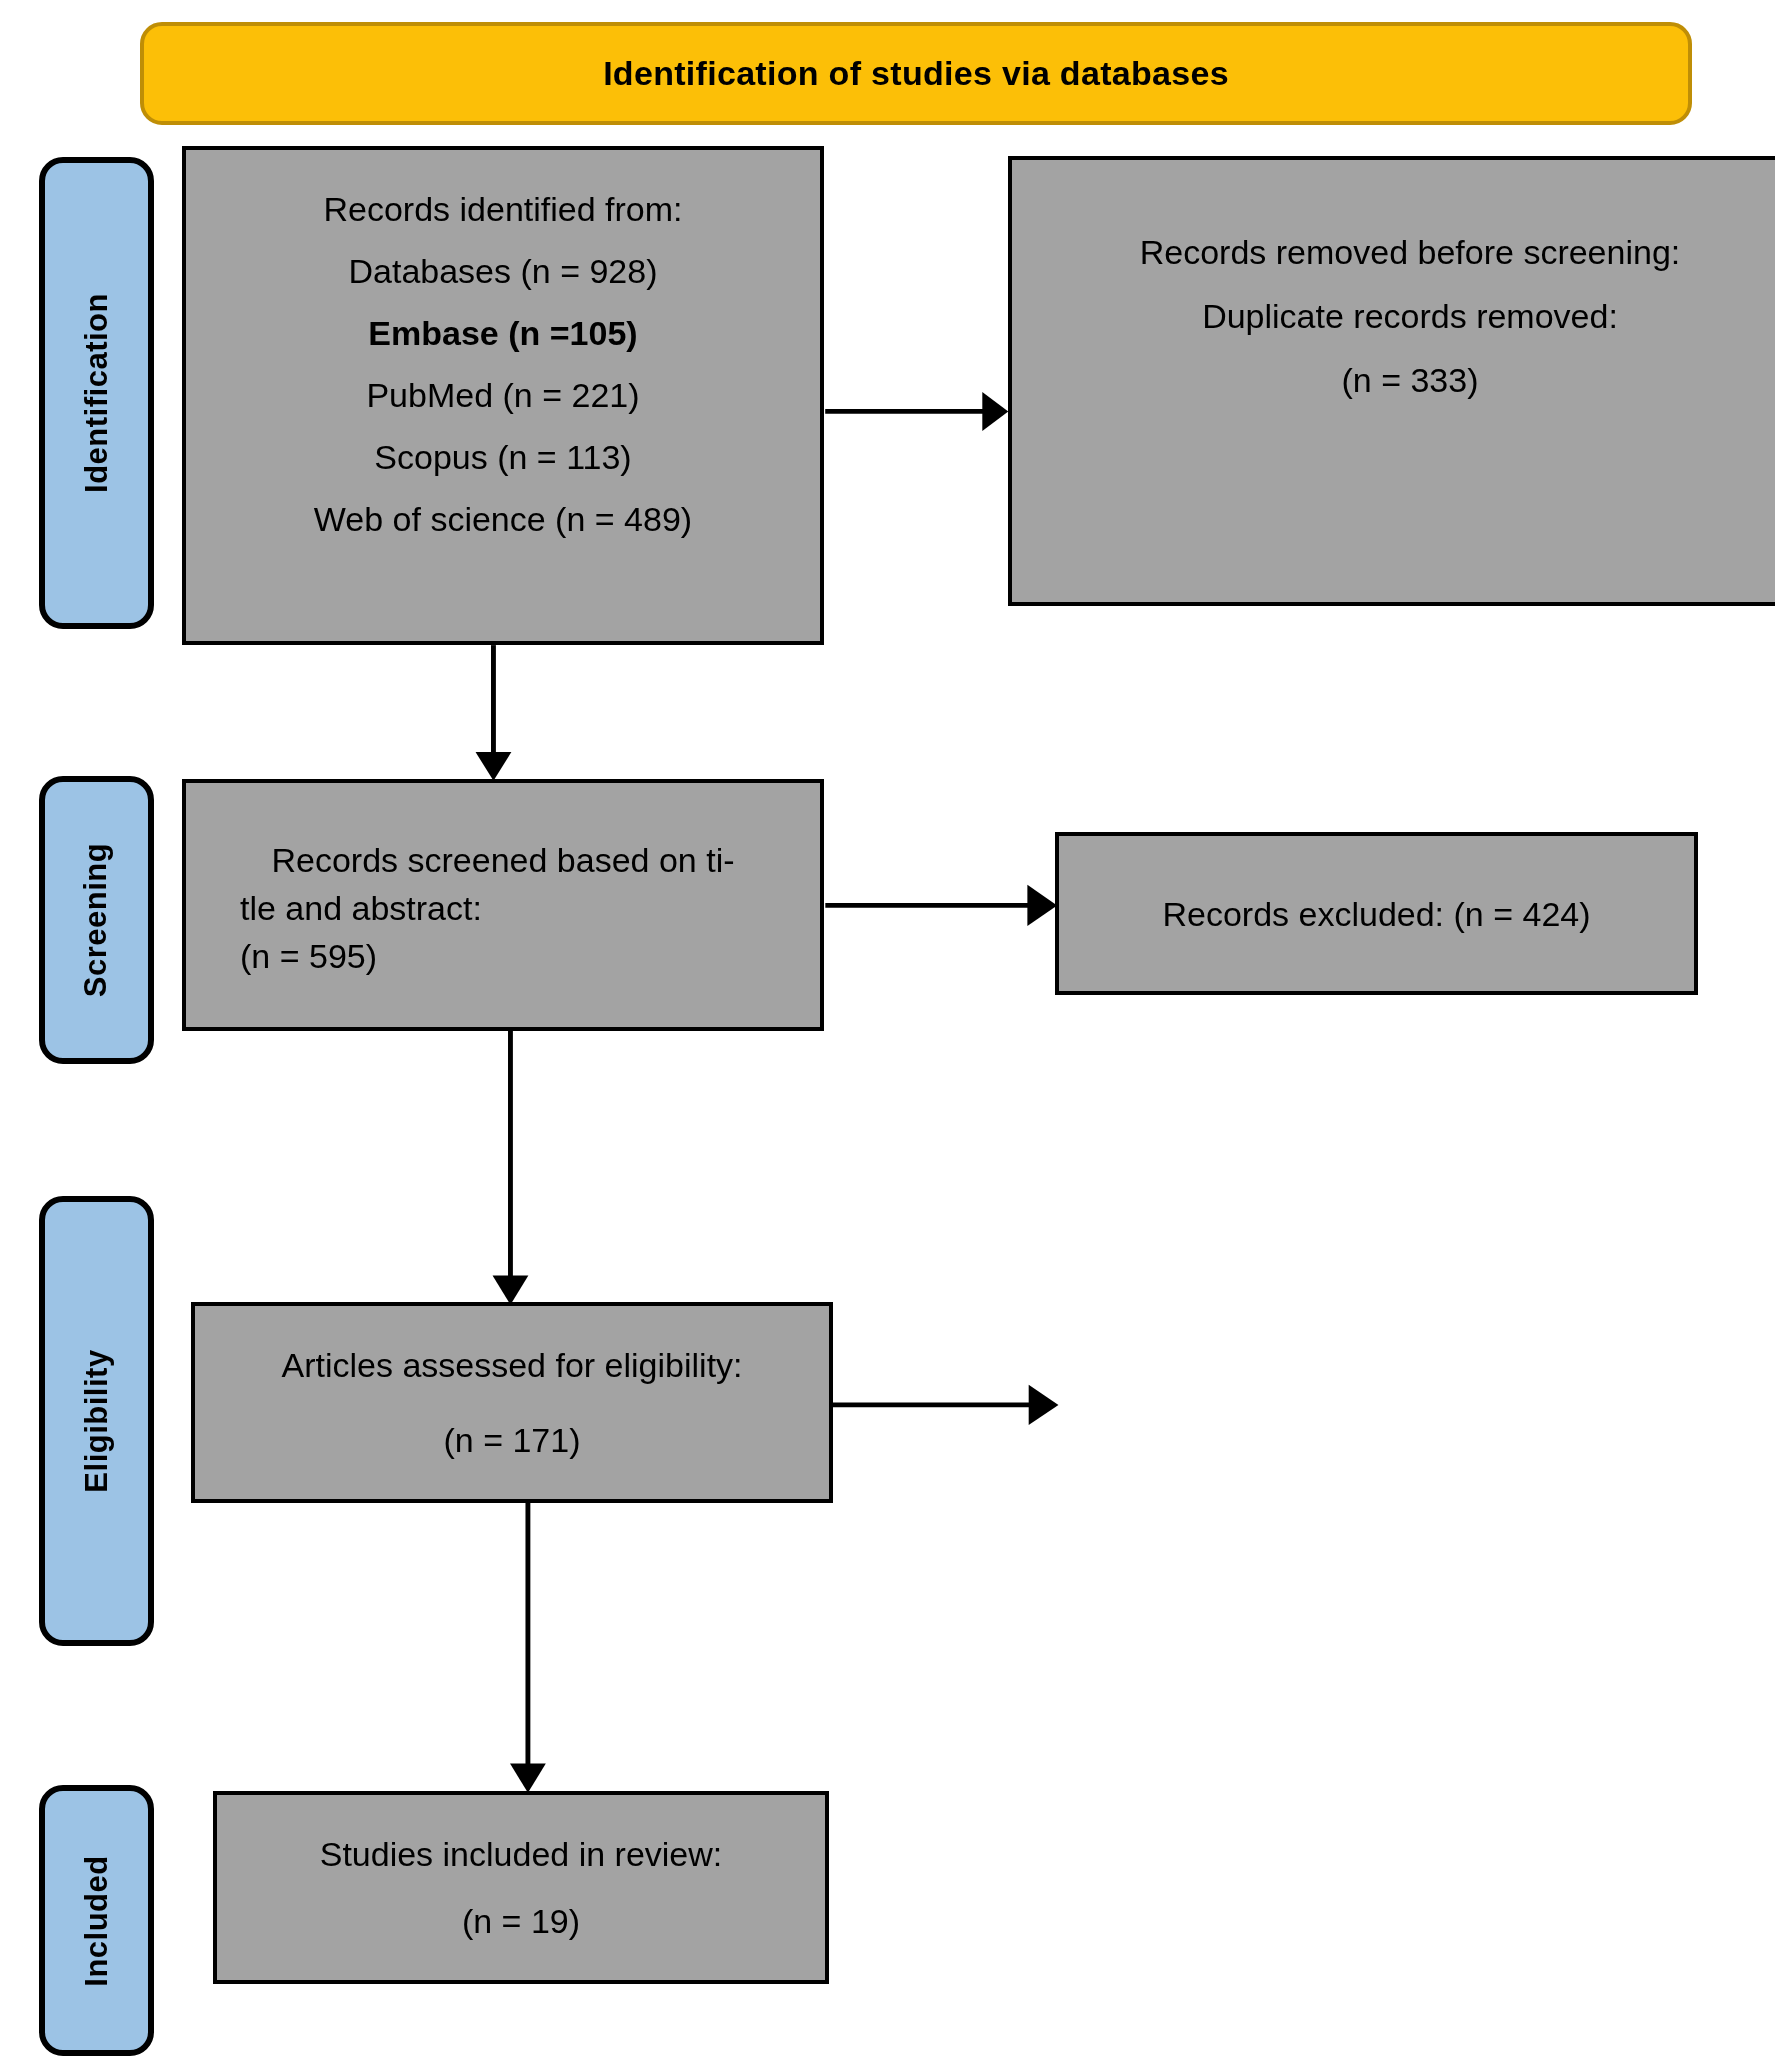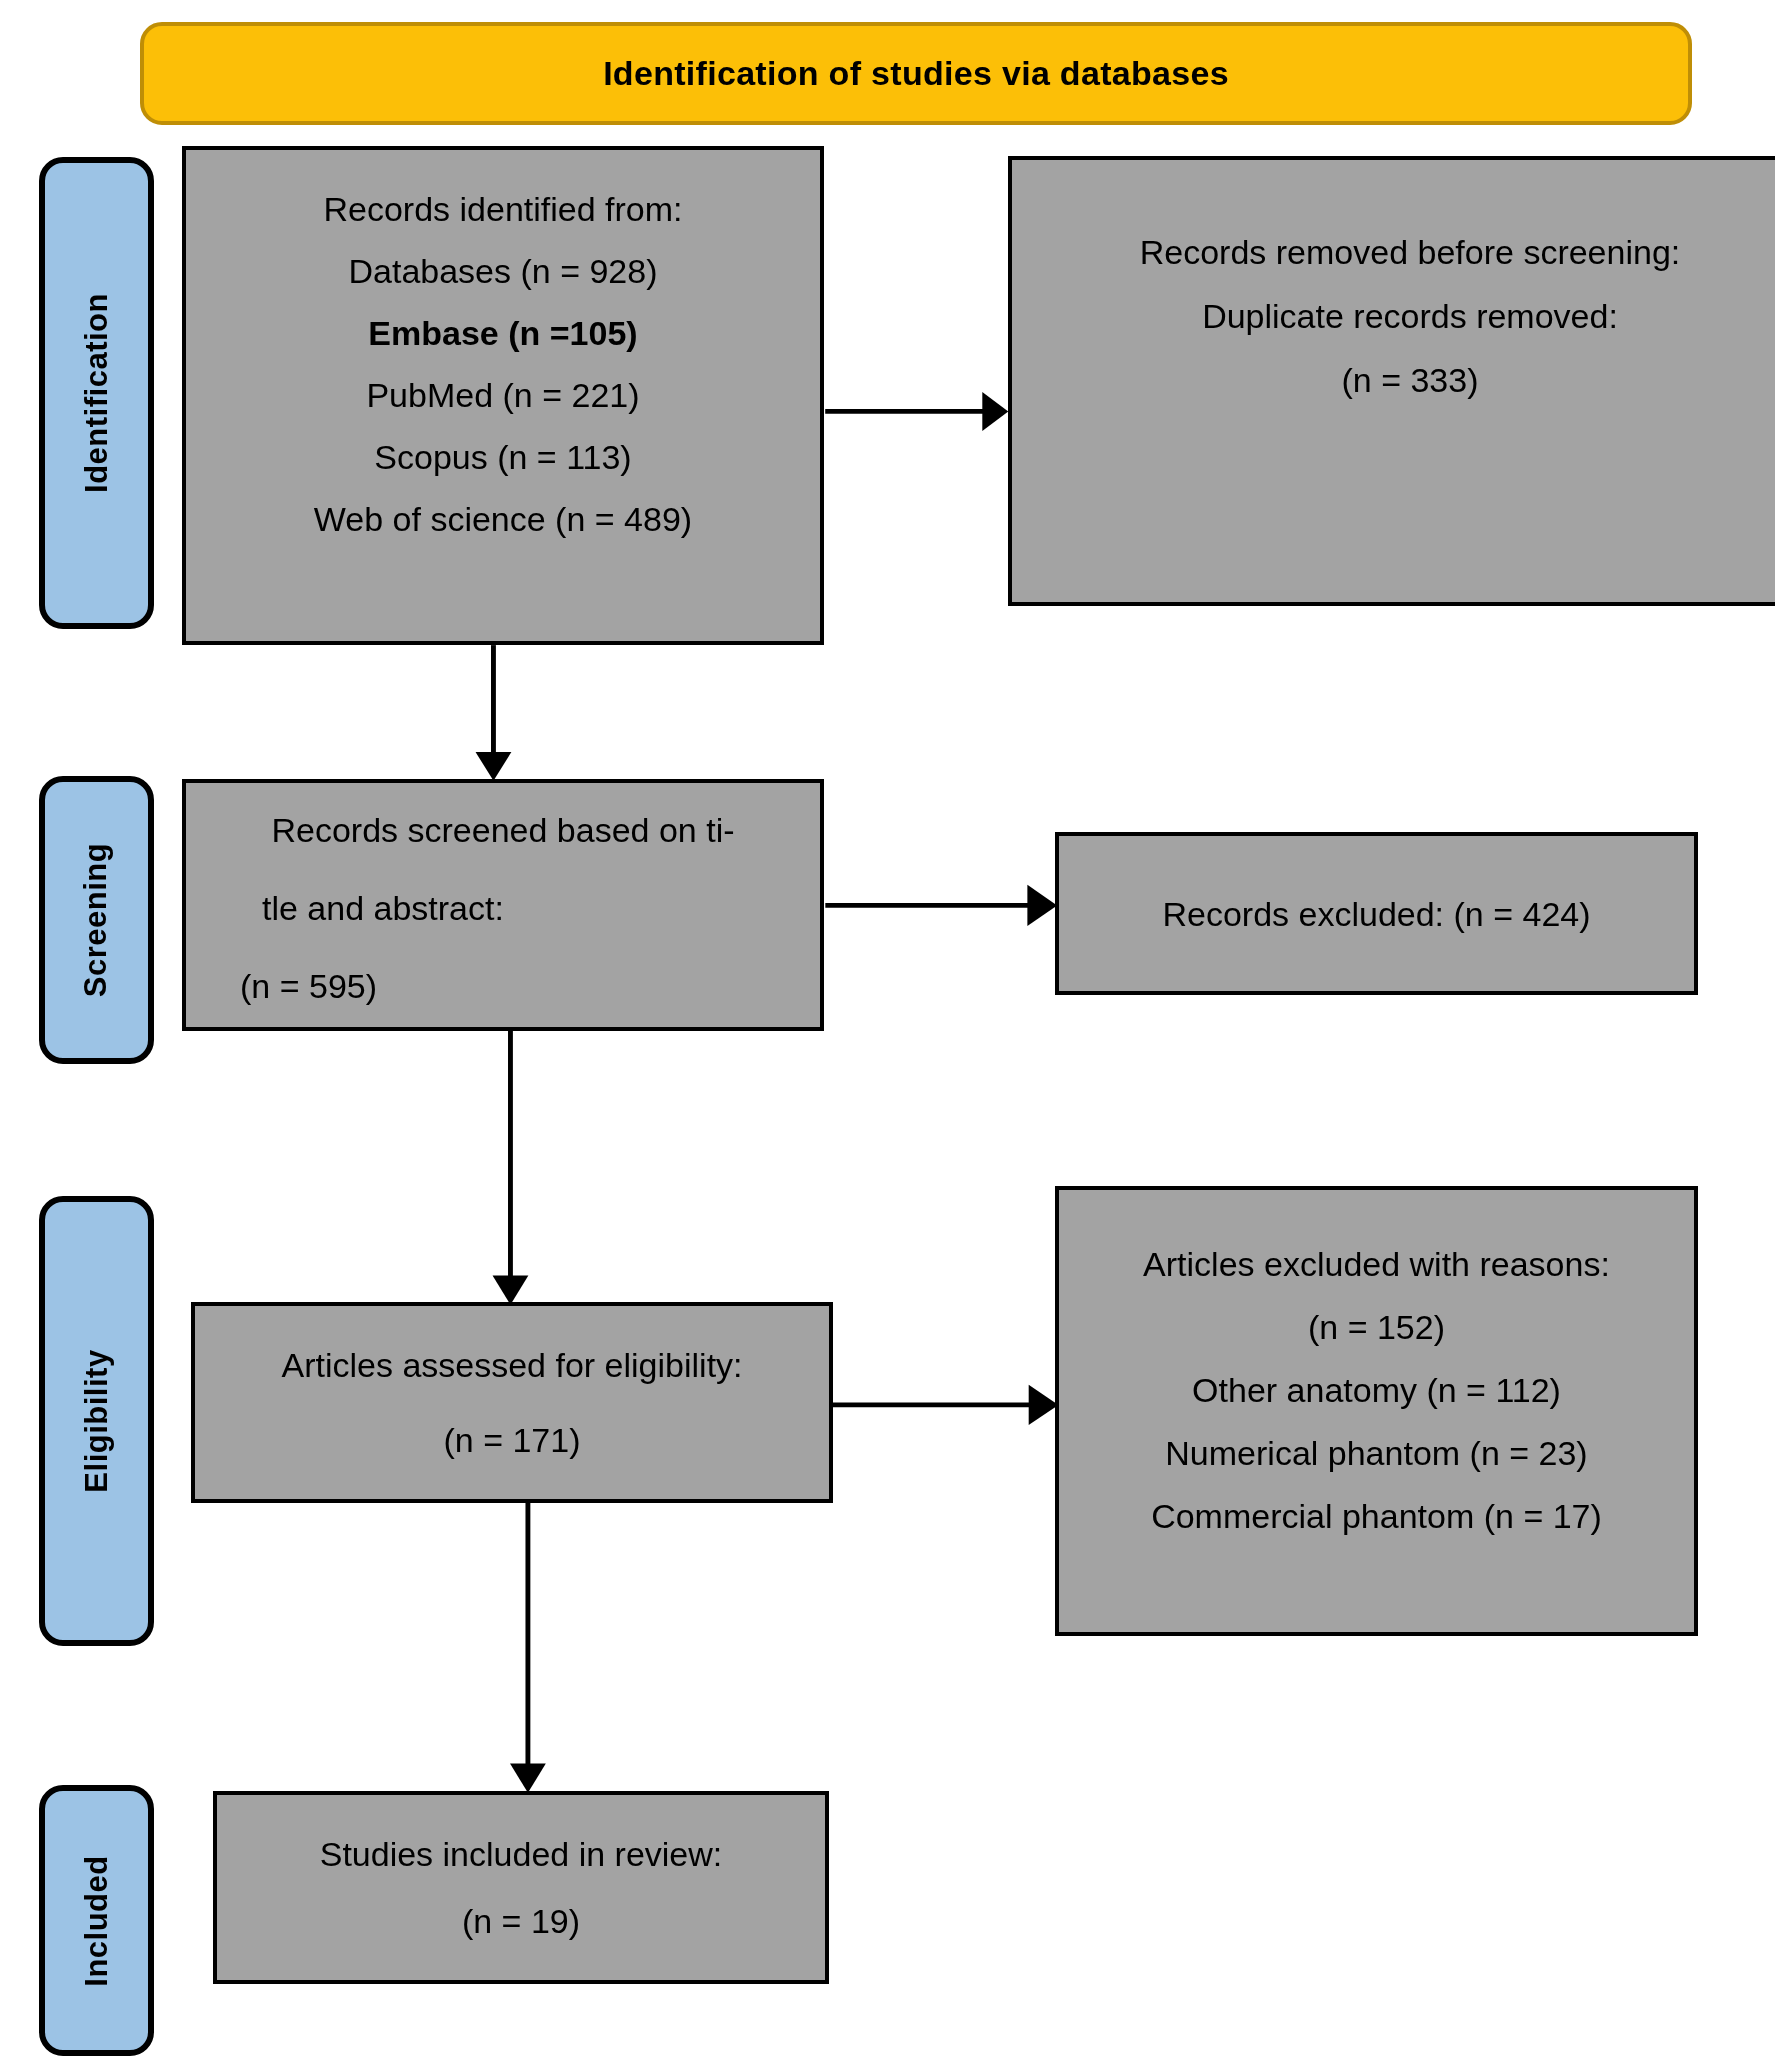--- a/index.html
+++ b/index.html
@@ -120,40 +120,33 @@
   </div>
 
   <div class="box" style="left:1008px; top:156px; width:804px; height:450px; justify-content:flex-start; padding-top:60px;">
     <div class="box-line" style="margin:15px 0;">Records removed before screening:</div>
     <div class="box-line" style="margin:15px 0;">Duplicate records removed:</div>
     <div class="box-line" style="margin:15px 4px;">(n = 333)</div>
   </div>
 
   <div class="box" style="left:182px; top:779px; width:642px; height:252px; padding-top:5.4px;">
     <div class="box-line" style="margin:14px 0;">Records screened based on ti-</div>
-    <div class="box-line" style="margin:30px 0; align-self:flex-start; padding-left:76px;">tle and abstract:</div>
+    <div class="box-line" style="margin:0 0; align-self:flex-start; padding-left:54px;">tle and abstract:</div>
     <div class="box-line" style="margin:14px 0; align-self:flex-start; padding-left:54px;">(n = 595)</div>
   </div>
 
   <div class="box" style="left:1055px; top:832px; width:643px; height:163px;">
     <div class="box-line">Records excluded: (n = 424)</div>
   </div>
 
   <div class="box" style="left:191px; top:1302px; width:642px; height:201px;gap:8px;">
     <div class="box-line" style="margin:16.3px 0;">Articles assessed for eligibility:</div>
     <div class="box-line" style="margin:16.3px 0;">(n = 171)</div>
   </div>
 
-  <div class="box" style="left:1055px; top:1186px; width:643px; height:450px; justify-content:flex-start; padding-top:42px;">
-    <div class="box-line" style="margin:14.6px 0;">Articles excluded with reasons:</div>
-    <div class="box-line" style="margin:14.6px 0;">(n = 152)</div>
-    <div class="box-line" style="margin:14.6px 0;">Other anatomy (n = 112)</div>
-    <div class="box-line" style="margin:14.6px 0;">Numerical phantom (n = 23)</div>
-    <div class="box-line" style="margin:14.6px 0;">Commercial phantom (n = 17)</div>
-  </div>
 
   <div class="box" style="left:213px; top:1791px; width:616px; height:193px;">
     <div class="box-line" style="margin:16px 0;">Studies included in review:</div>
     <div class="box-line" style="margin:16.3px 0;">(n = 19)</div>
   </div>
 
   <div class="conn" style="left:825px; top:380px; width:190px; height:65px;">
     <svg width="190" height="65" viewBox="0 0 350 120" aria-hidden="true">
       <line x1="0" y1="58" x2="300" y2="58" stroke="#000" stroke-width="9"></line>
       <polygon points="290,22 338,58 290,94" fill="#000"></polygon>

